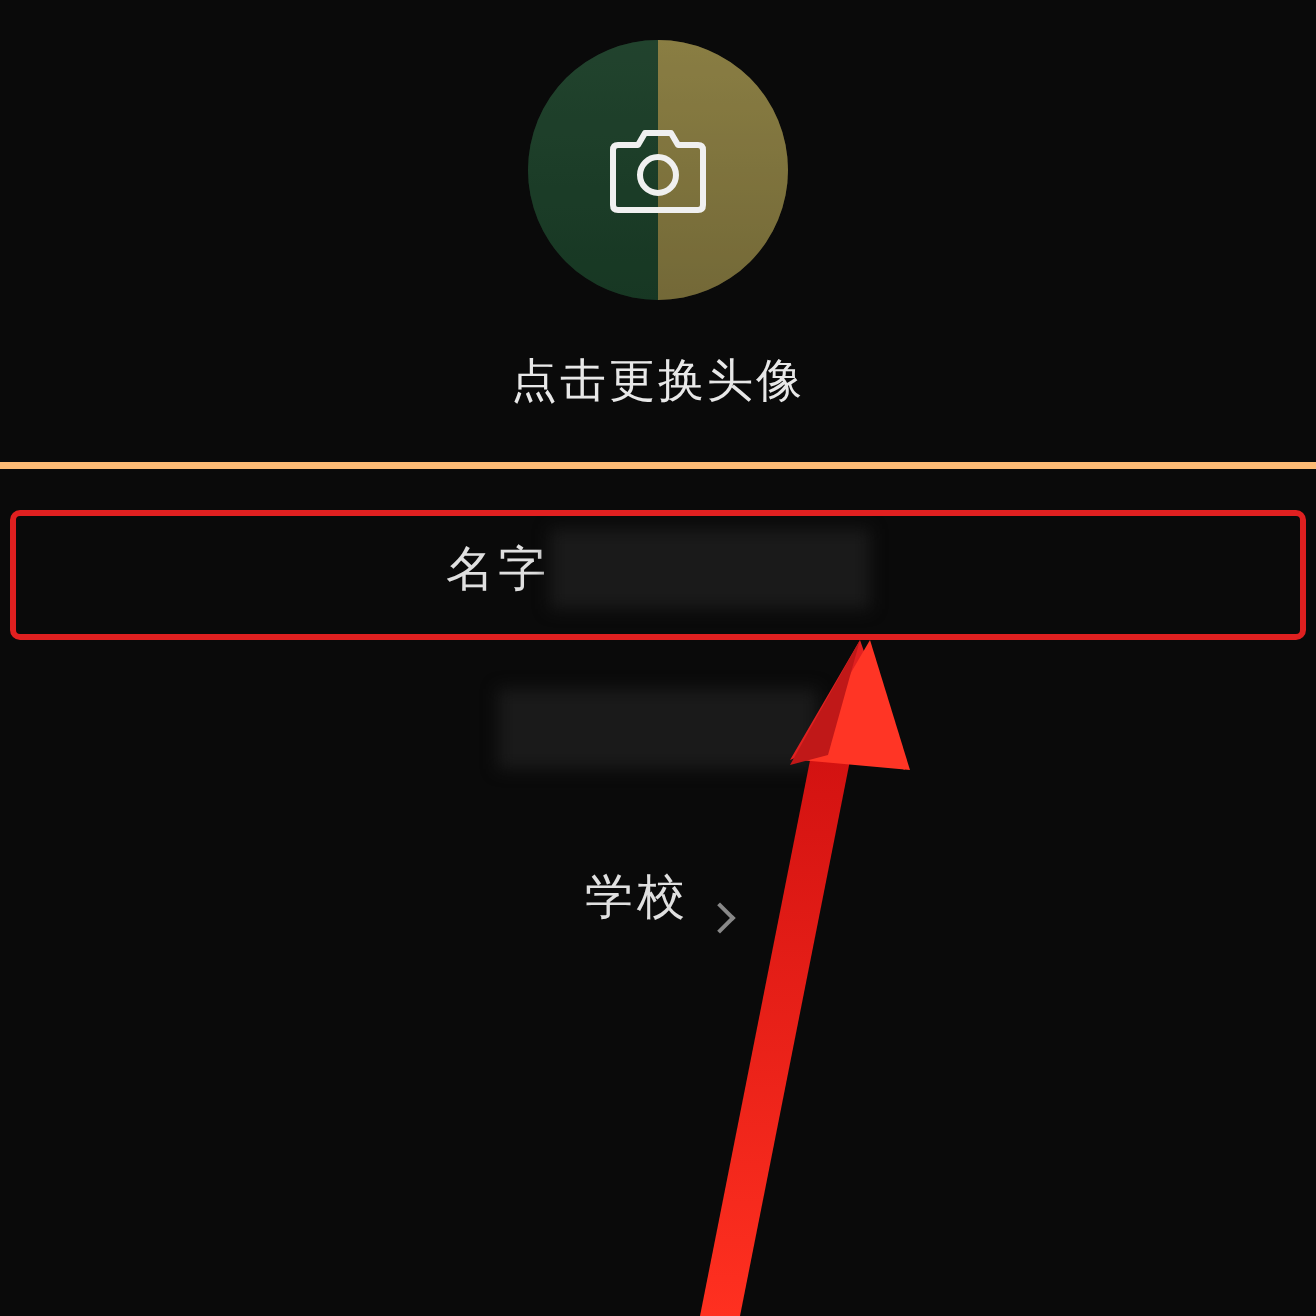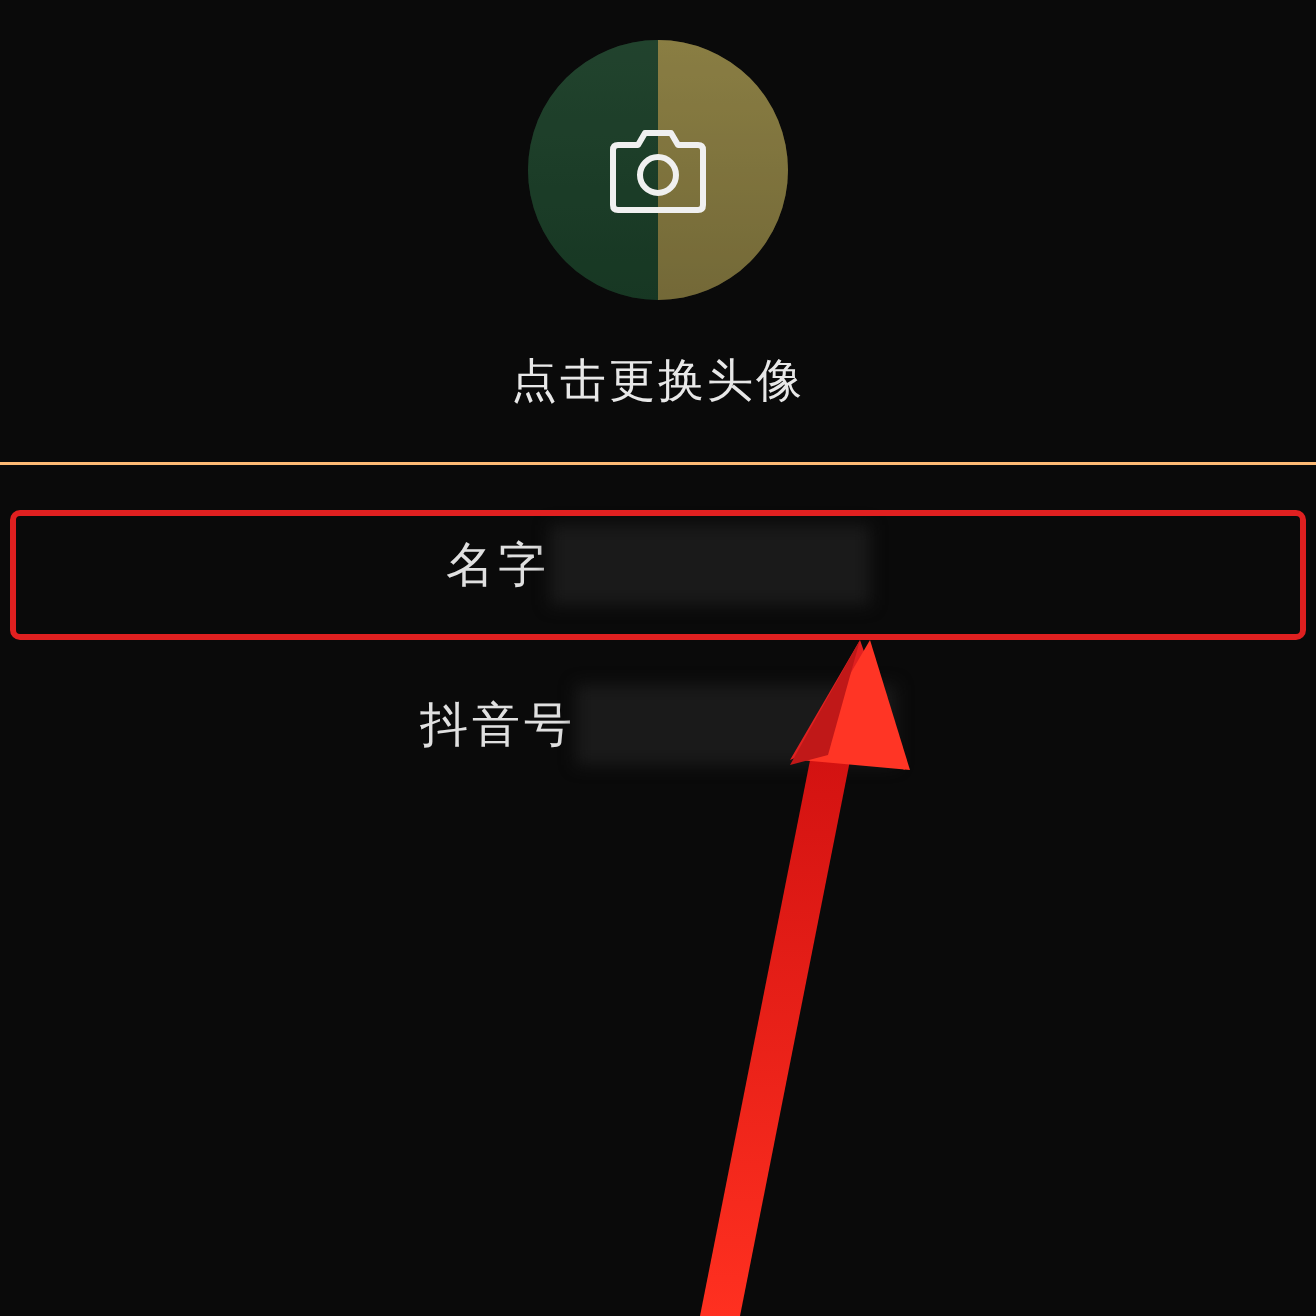--- a/index.html
+++ b/index.html
@@ -21,21 +21,21 @@
       display: flex;
       flex-direction: column;
     }
     .avatar-section {
       width: 100%;
       padding-top: 40px;
       padding-bottom: 50px;
       display: flex;
       flex-direction: column;
       align-items: center;
-      border-bottom: 3px solid #fdba74;
+      border-bottom: 7px solid #fdba74;
     }
     .avatar-circle {
       width: 260px;
       height: 260px;
       border-radius: 50%;
       overflow: hidden;
       position: relative;
       display: flex;
       align-items: center;
       justify-content: center;
@@ -164,27 +164,32 @@
   <div class="form-section">
 
     <div class="form-row">
       <div class="form-label">名字</div>
       <div class="form-right-group">
         <div class="form-value-blur"></div>
       </div>
     </div>
 
     <div class="form-row">
-      <div class="form-label">抖音号</div>
       <div class="form-right-group">
         <div class="form-value-blur"></div>
       </div>
     </div>
 
 
+    <div class="form-row" style="height:120px; align-items:flex-end; padding-bottom:0;">
+      <div class="form-label">学校</div>
+      <div class="form-right-group">
+        <div class="form-chevron"></div>
+      </div>
+    </div>
 
   </div>
 
 </div>
 
 <div class="highlight-box highlight-name"></div>
 
 <svg class="arrow-annotation" style="left:0; top:0; width:1316px; height:1316px;" viewBox="0 0 1316 1316">
   <defs>
     <linearGradient id="arrowGrad" x1="0%" y1="100%" x2="0%" y2="0%">

